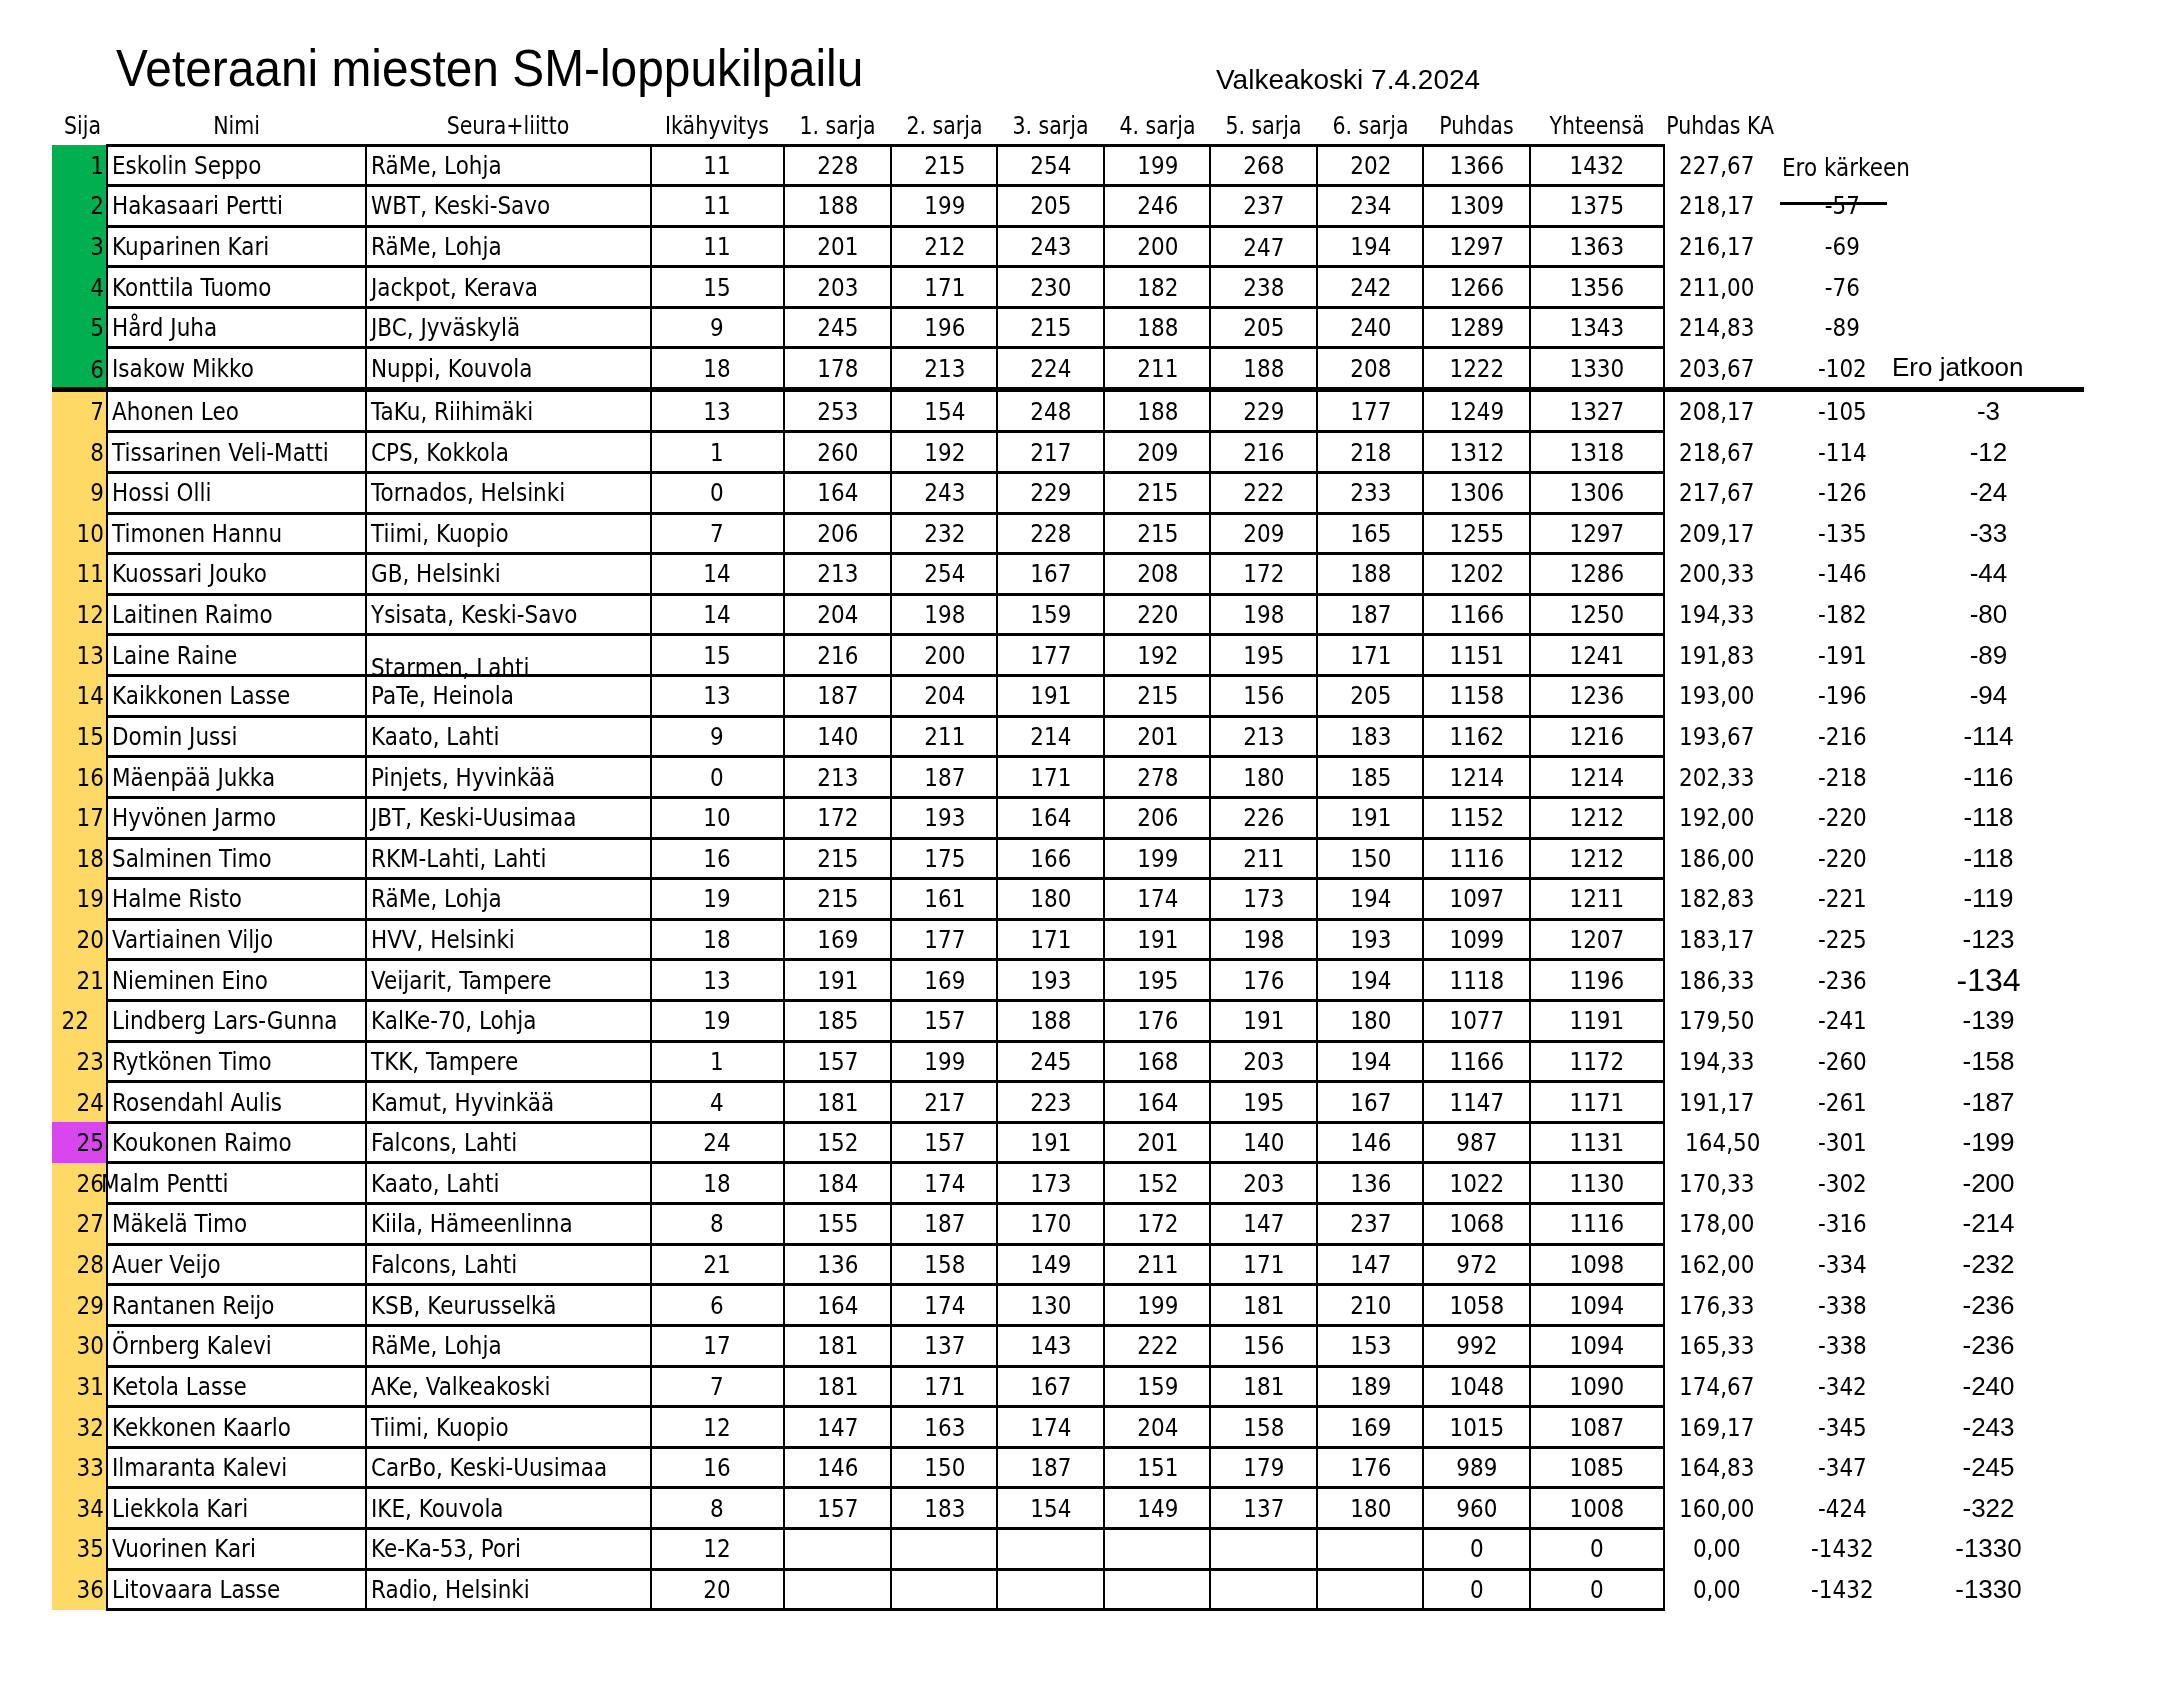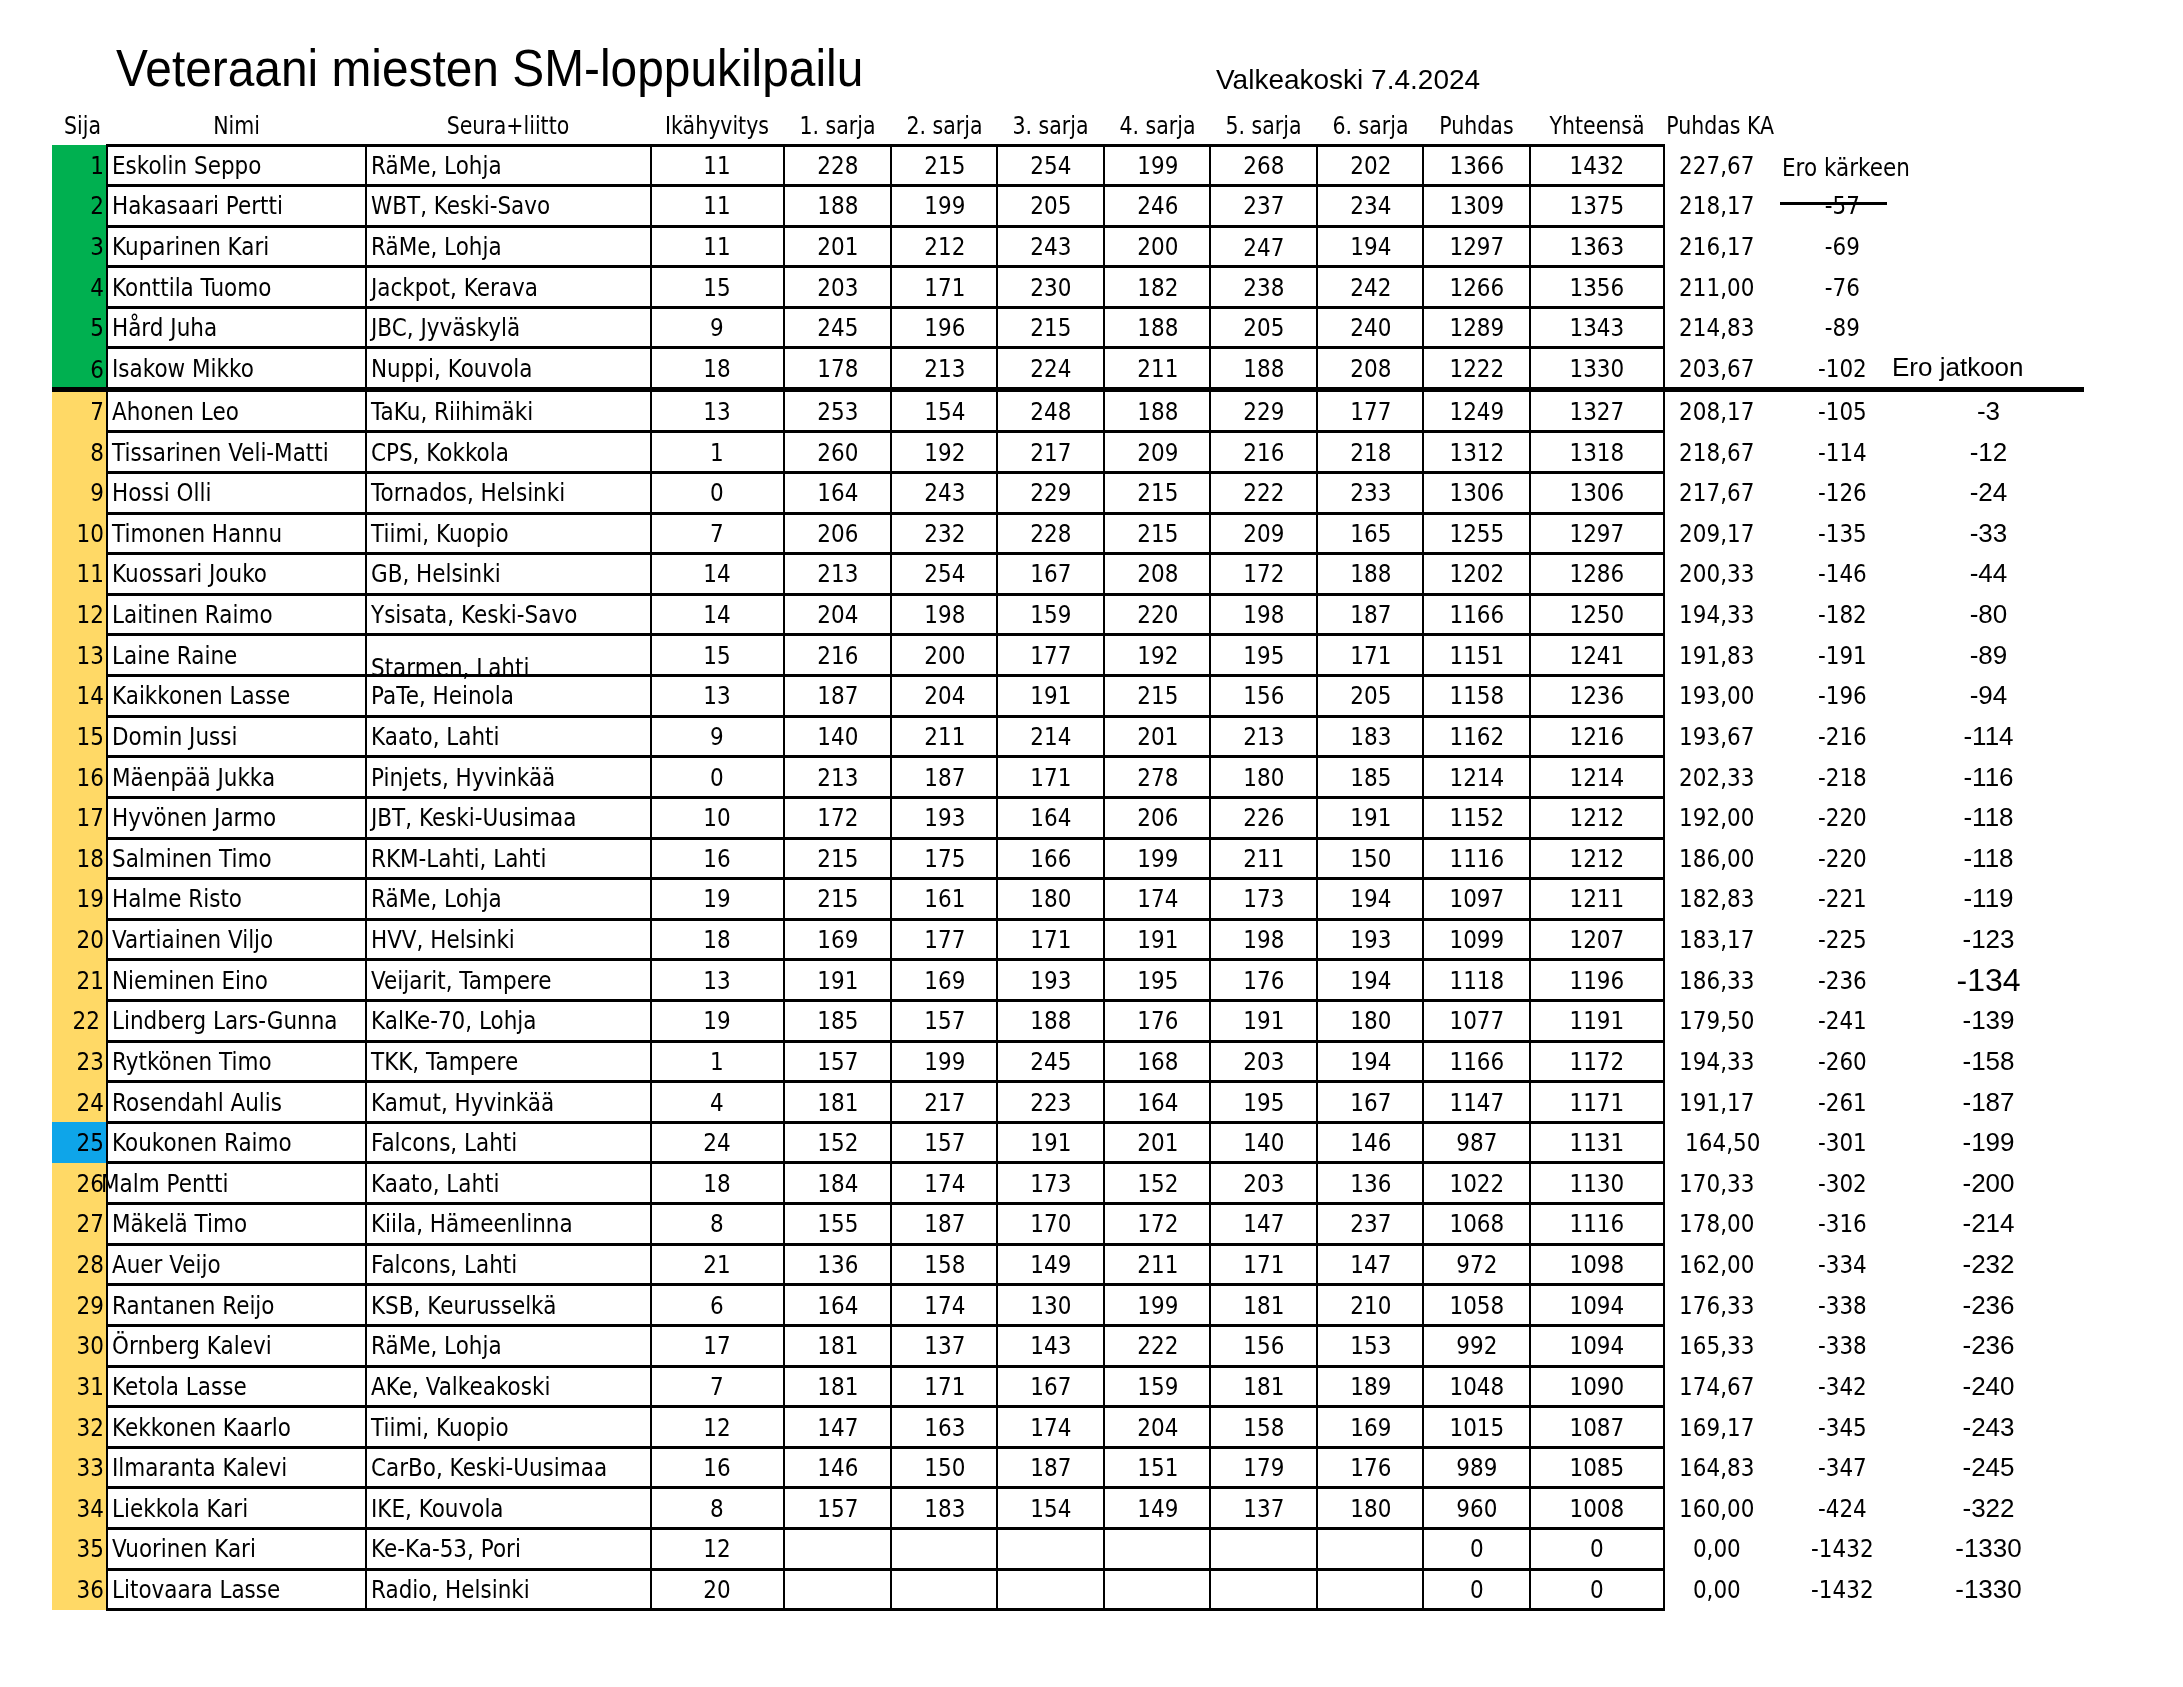--- a/index.html
+++ b/index.html
@@ -1005,21 +1005,21 @@
     <div class="cell num" style="left:1667px;top:960px;width:99px;height:41px;">
       <span class="inner">186,33</span>
     </div>
     <div class="cell num" style="left:1786px;top:960px;width:112px;height:41px;">
       <span class="inner">-236</span>
     </div>
     <div class="cell num" style="left:1919px;top:960px;width:139px;height:41px;font-family:'Liberation Sans',sans-serif;font-size:32px;">
       <span>-134</span>
     </div>
     <div class="grid-h" style="top:999px;"></div>
-    <div class="cell num" style="left:52px;top:1000px;width:54px;height:41px;background:#FFD966;justify-content:flex-end;padding-right:6px;">
+    <div class="cell num" style="left:52px;top:1000px;width:54px;height:41px;background:#FFD966;justify-content:flex-end;padding-right:17px;">
       <span class="inner" style="transform-origin:right center;">22</span>
     </div>
     <div class="cell txt" style="left:107px;top:1000px;width:259px;height:41px;">
       <span class="inner">Lindberg Lars-Gunna</span>
     </div>
     <div class="cell txt" style="left:366px;top:1000px;width:284px;height:41px;">
       <span class="inner">KalKe-70, Lohja</span>
     </div>
     <div class="cell num" style="left:650px;top:1000px;width:134px;height:41px;">
       <span class="inner">19</span>
@@ -1143,21 +1143,21 @@
     <div class="cell num" style="left:1667px;top:1082px;width:99px;height:41px;">
       <span class="inner">191,17</span>
     </div>
     <div class="cell num" style="left:1786px;top:1082px;width:112px;height:41px;">
       <span class="inner">-261</span>
     </div>
     <div class="cell num" style="left:1919px;top:1082px;width:139px;height:41px;font-family:'Liberation Sans',sans-serif;font-size:26px;">
       <span>-187</span>
     </div>
     <div class="grid-h" style="top:1121px;"></div>
-    <div class="cell num" style="left:52px;top:1122px;width:54px;height:41px;background:#0ea5e9;justify-content:flex-end;padding-right:2.6px;">
+    <div class="cell num" style="left:52px;top:1122px;width:54px;height:41px;background:#d946ef;justify-content:flex-end;padding-right:2.6px;">
       <span class="inner" style="transform-origin:right center;">25</span>
     </div>
     <div class="cell txt" style="left:107px;top:1122px;width:259px;height:41px;">
       <span class="inner">Koukonen Raimo</span>
     </div>
     <div class="cell txt" style="left:366px;top:1122px;width:284px;height:41px;">
       <span class="inner">Falcons, Lahti</span>
     </div>
     <div class="cell num" style="left:650px;top:1122px;width:134px;height:41px;">
       <span class="inner">24</span>

